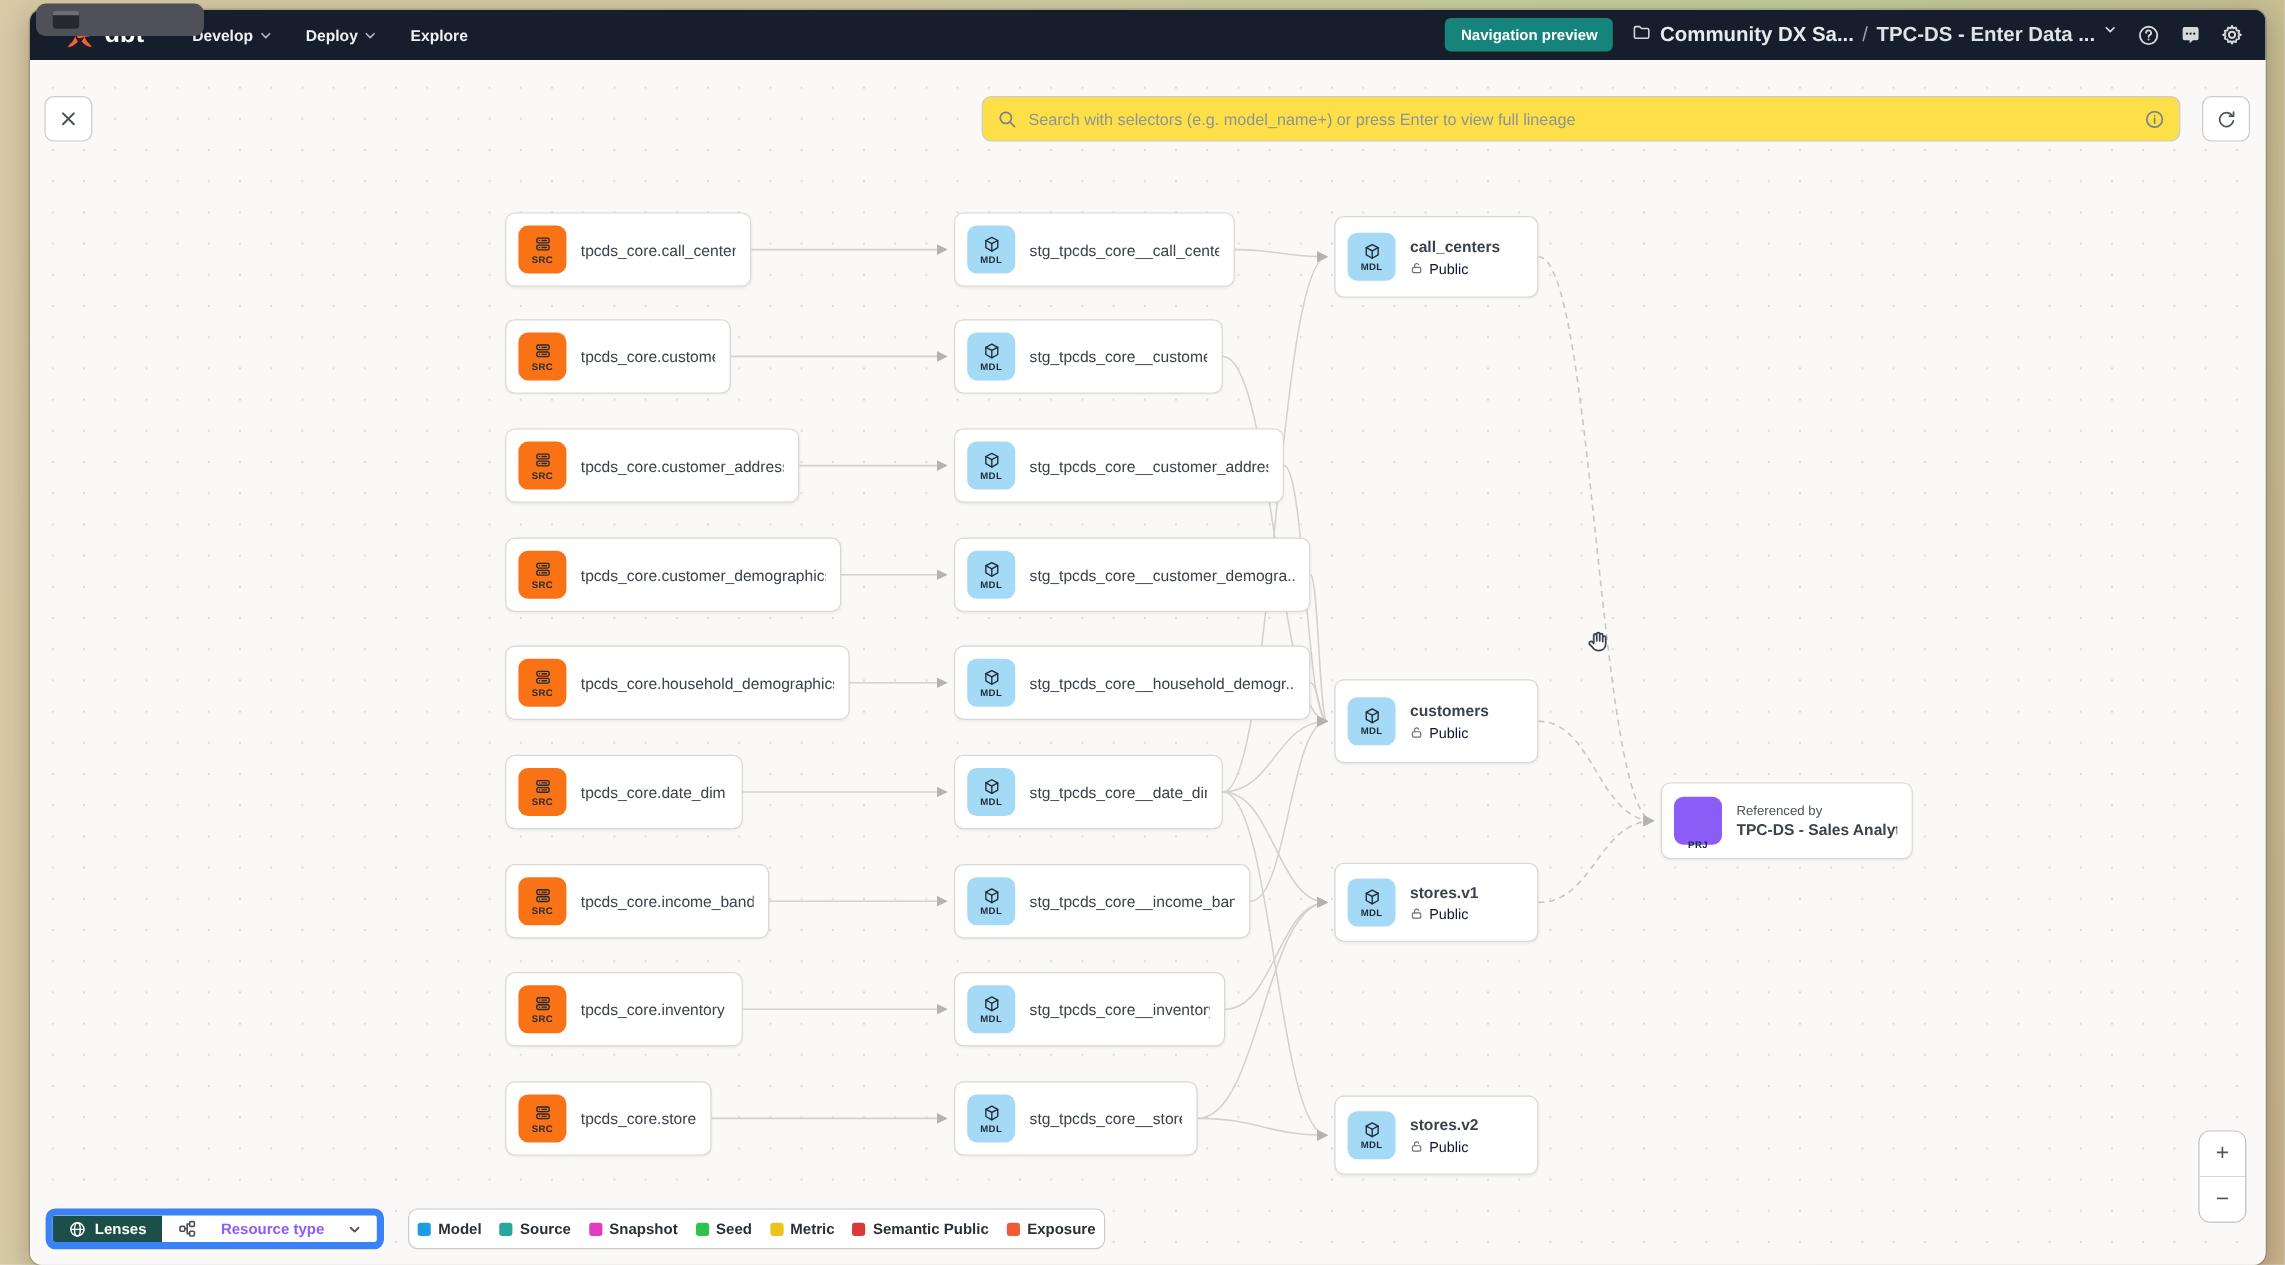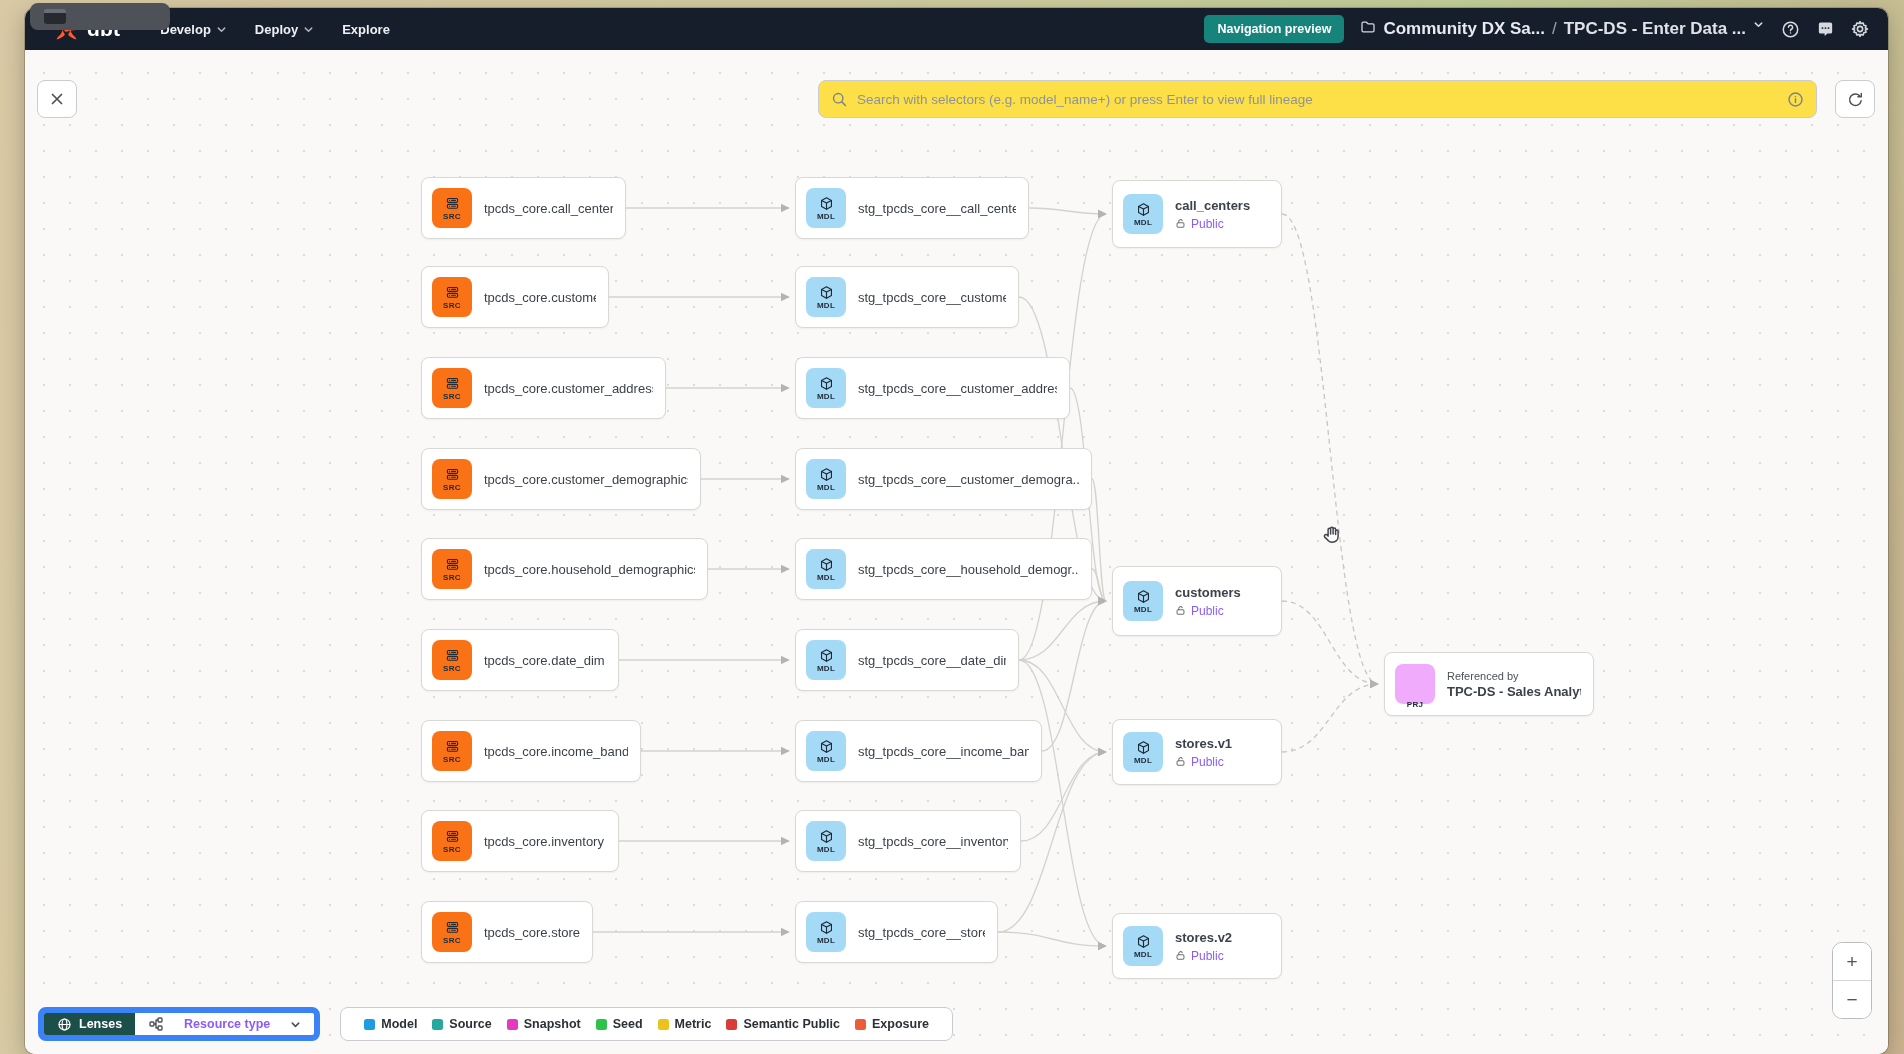--- a/index.html
+++ b/index.html
@@ -45,26 +45,26 @@
   .node { position:absolute; background:#fff; border:1px solid #d8d8d4; border-radius:8px;
     display:flex; align-items:center; gap:12px; padding:0 12px 0 10px;
     box-shadow:0 1px 2px rgba(20,20,20,.05); cursor:pointer; }
   .nicon { flex:0 0 40px; width:40px; height:40px; border-radius:8px; display:flex;
     flex-direction:column; align-items:center; justify-content:center; gap:1px; }
   .nicon svg { width:15px; height:15px; stroke:#1f2a37; stroke-width:1.5; fill:none;
     stroke-linecap:round; stroke-linejoin:round; }
   .nicon b { font-size:8px; font-weight:700; color:#1f2a37; letter-spacing:.3px; }
   .nicon.SRC { background:#f97316; }
   .nicon.MDL { background:#a5daf6; }
-  .nicon.PRJ { background:#f0abfc;gap:41px; }
+  .nicon.PRJ { background:#8b5cf6;gap:41px; }
   .ntext { min-width:0; }
   .ntitle { font-size:13px; color:#3b424b; font-weight:500; white-space:nowrap; overflow:hidden; }
   .node.big .ntitle { font-weight:700; font-size:13px; }
   .npre { font-size:11px; color:#4c525a; margin-bottom:2px; white-space:nowrap; }
-  .nsub { display:flex; align-items:center; gap:5px; margin-top:4px; font-size:12px; color:#8b5cf6; }
+  .nsub { display:flex; align-items:center; gap:5px; margin-top:4px; font-size:12px; color:#0f172a; }
   .nsub svg { width:11px; height:11px; stroke:#6b7177; stroke-width:1.3; fill:none; stroke-linecap:round; }
 
   
   .hand { position:absolute; width:24px; height:24px; pointer-events:none; z-index:50; }
   .hand svg { width:24px; height:24px; stroke:#3f444b; stroke-width:1.5; fill:#fdfdfd;
     stroke-linecap:round; stroke-linejoin:round; }
 
   
   .iconbtn { position:absolute; width:40px; height:38px; background:#fff; border:1px solid #c9ccd0;
     border-radius:8px; display:flex; align-items:center; justify-content:center; cursor:pointer; }
@@ -79,21 +79,21 @@
 
   
   .footer { position:absolute; left:13px; bottom:13px; display:flex; align-items:center; gap:20px; }
   .lens-group { display:flex; align-items:stretch; height:34px; border:6px solid #3b82f6;
     border-radius:8px; overflow:hidden; background:#fff; }
   .lens-left { background:#1d4f4a; color:#fff; display:flex; align-items:center; gap:7px;
     padding:0 13px; font-size:12.5px; font-weight:700; cursor:pointer; }
   .lens-right { display:flex; align-items:center; gap:20px; padding:0 13px; font-size:12.5px;
     font-weight:700; color:#8b5cf6; cursor:pointer; }
   .legendbox { height:34px; background:#fff; border:1px solid #c9ccd0; border-radius:8px;
-    display:flex; align-items:center; gap:15px; padding:0 23px; }
+    display:flex; align-items:center; gap:15px; padding:0 7px; }
   .leg-item { display:flex; align-items:center; gap:6px; font-size:12.5px; font-weight:600; color:#2b3037; }
   .leg-sw { width:11px; height:11px; border-radius:2.5px; }
 
   
   .zoomctl { position:absolute; right:16px; bottom:35px; width:40px; background:#fff;
     border:1px solid #b9bcc0; border-radius:10px; overflow:hidden; display:flex; flex-direction:column; }
   .zoomctl button { height:37px; background:#fff; border:none; font-size:19px; color:#51565c;
     cursor:pointer; font-family:"Liberation Sans", sans-serif; }
   .zoomctl .div { height:1px; background:#d7d8d6; }
 

